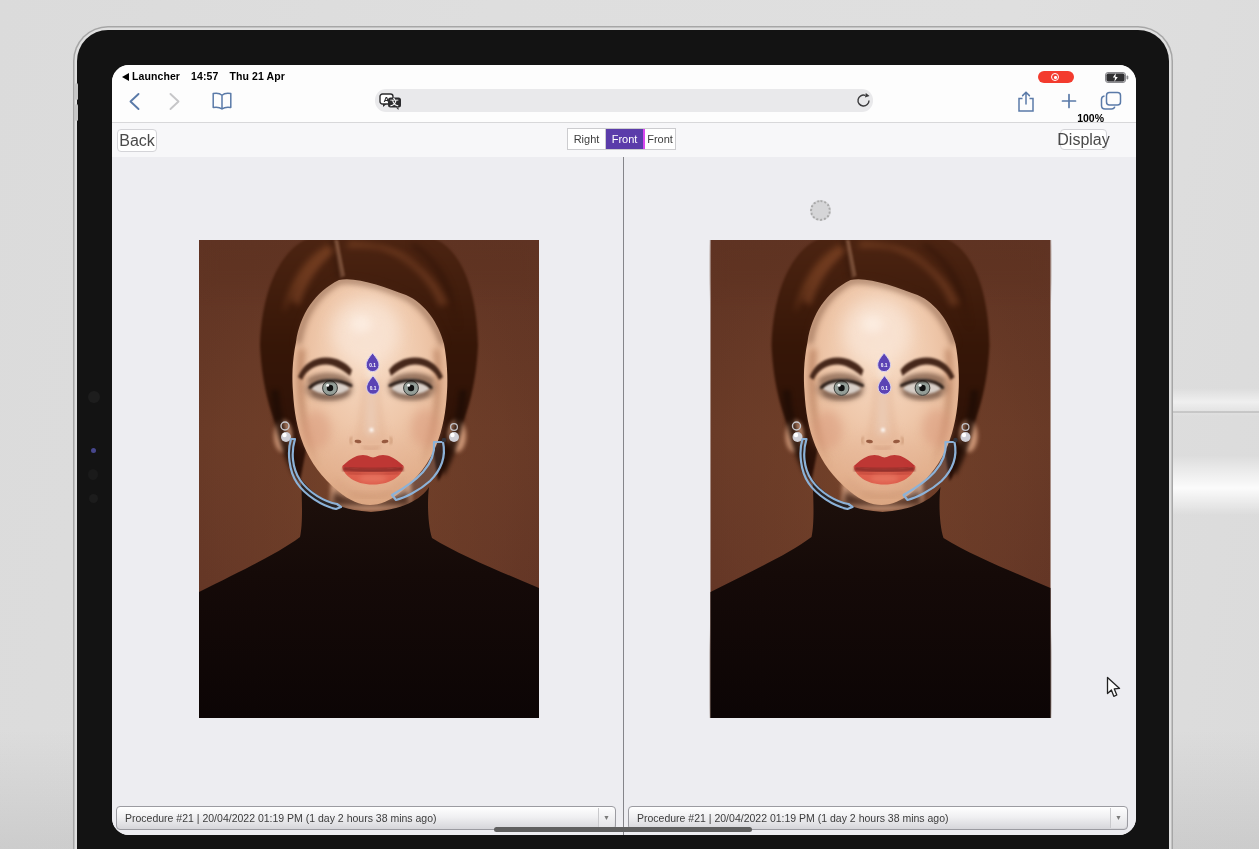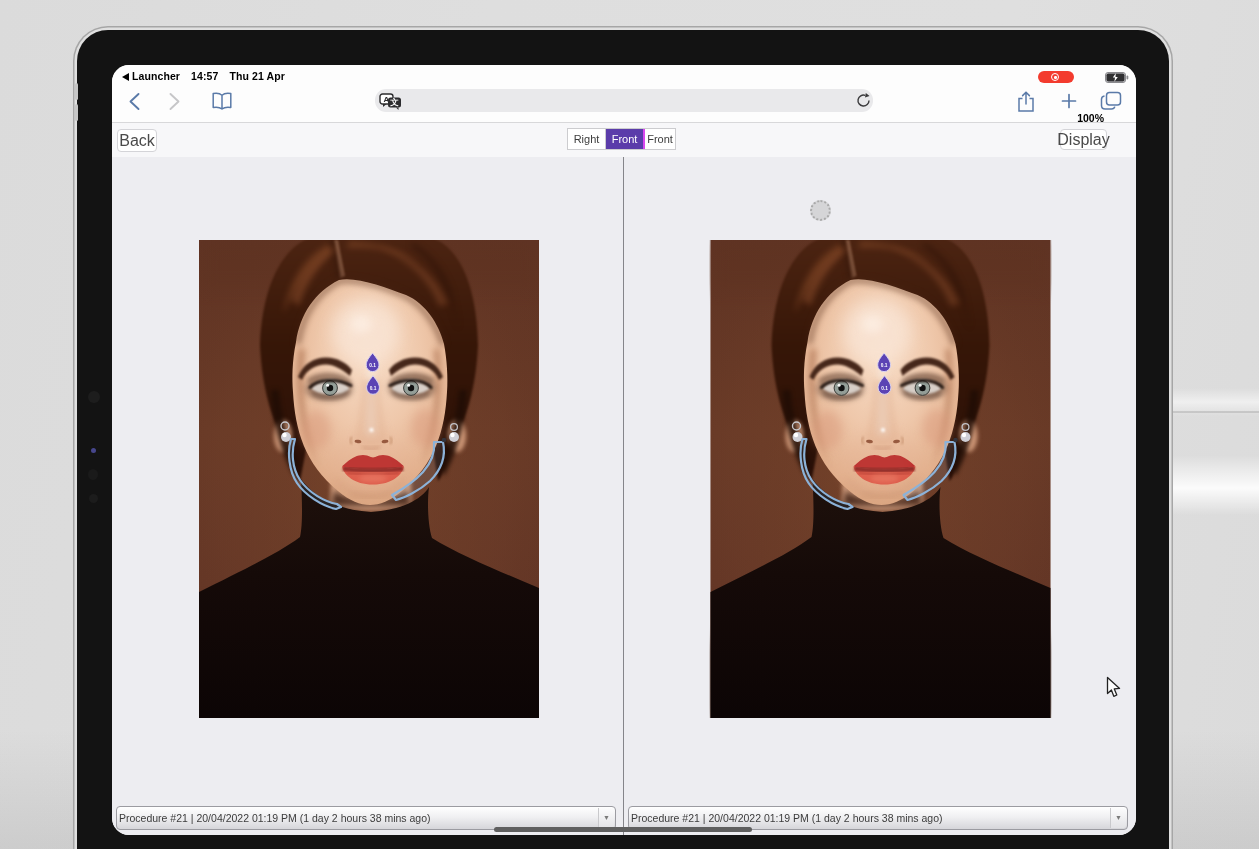--- a/index.html
+++ b/index.html
@@ -47,21 +47,21 @@
   
   #content{left:0;top:92px;width:1024px;height:678px;background:#ededf1;}
   #divider{left:510.5px;top:92px;width:1.5px;height:678px;background:#85858a;}
   .photo{width:340px;height:478px;}
   #photoL{left:87px;top:175px;}
   #photoR{left:597px;top:175px;}
   #circleind{left:698px;top:135px;width:21px;height:21px;border-radius:50%;
       background:rgba(190,190,190,.5);border:2px dotted #a9a9a9;box-sizing:border-box;}
   .sel{height:24px;border:1px solid #9b9ba1;border-radius:4px;box-sizing:border-box;
       background:linear-gradient(180deg,#ffffff 0%,#f0f0f2 45%,#d6d6da 100%);
-      font-size:10.5px;color:#3c3c3c;line-height:22px;padding-left:2px;position:absolute;}
+      font-size:10.5px;color:#3c3c3c;line-height:22px;padding-left:8px;position:absolute;}
   #selL{left:4px;top:741px;width:500px;}
   #selR{left:516px;top:741px;width:500px;}
   .selarrow{position:absolute;right:1px;top:1px;width:15px;height:20px;border-left:1px solid #c9c9cc;
       background:linear-gradient(180deg,#fcfcfd,#e3e3e6);color:#7a7a7a;font-size:7px;text-align:center;line-height:20px;border-radius:0 3px 3px 0;}
   #hscroll{left:382px;top:762px;width:258px;height:5px;border-radius:2.5px;background:#5f5f5f;}
 </style>
 </head>
 <body>
 <div class="abs" id="band1"></div>
 <div class="abs" id="band2"></div>

